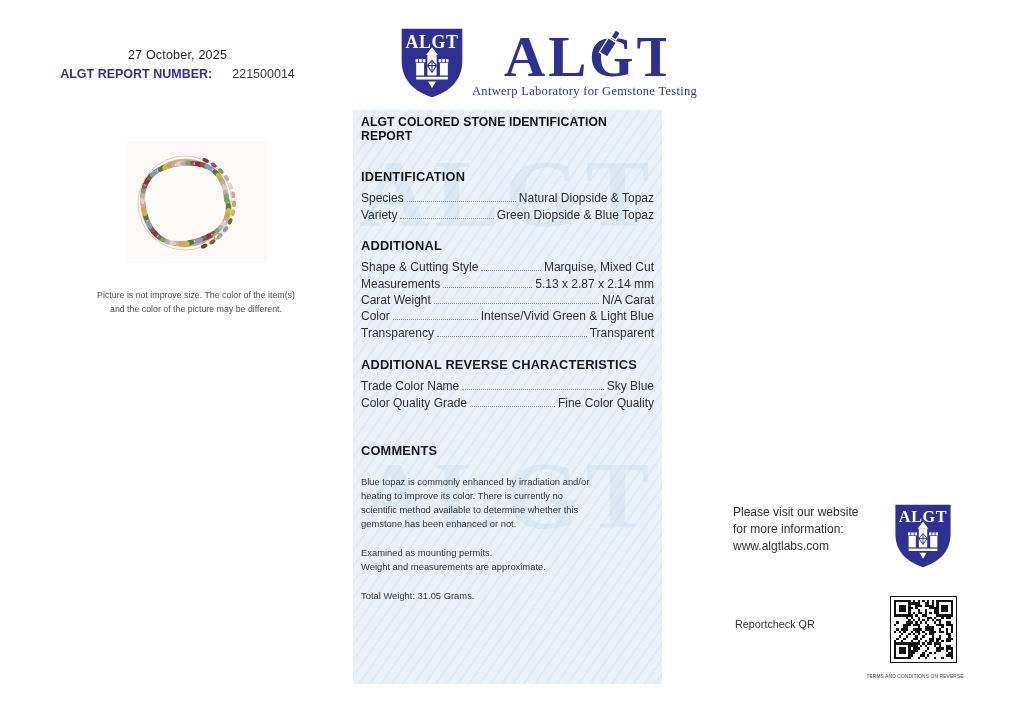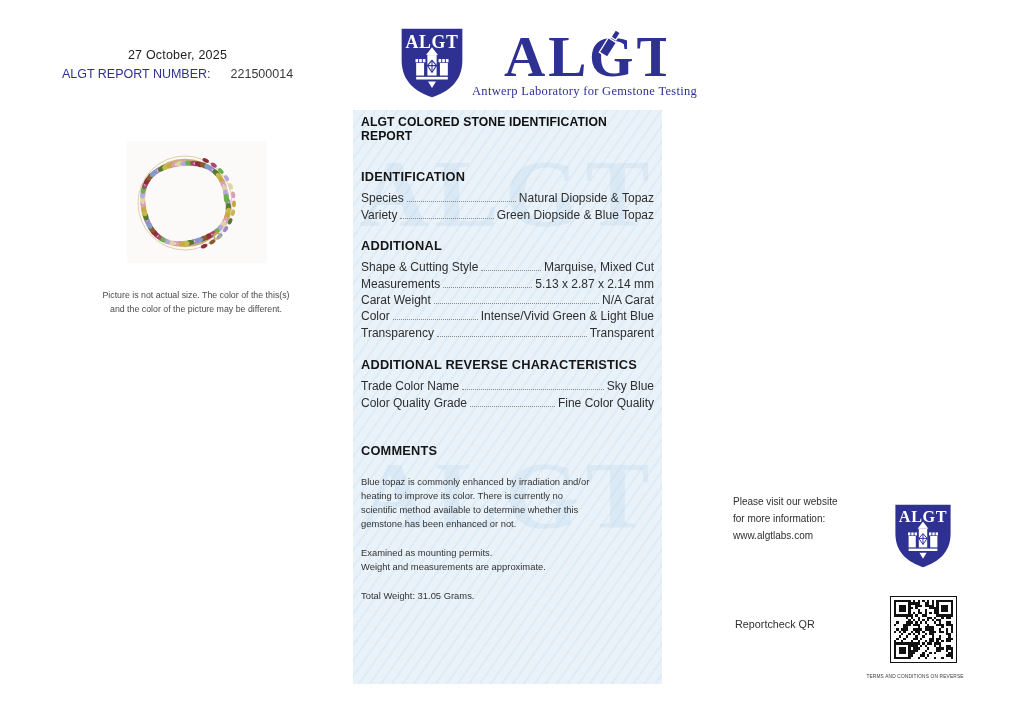--- a/index.html
+++ b/index.html
@@ -4,21 +4,21 @@
 <style>
   * { margin:0; padding:0; box-sizing:border-box; }
   html,body { width:1016px; height:718px; background:#ffffff; overflow:hidden;
               font-family:"Liberation Sans", sans-serif; }
   .abs { position:absolute; }
 
   
   .hdr-left { left:55px; top:48px; width:245px; text-align:center; color:#222; }
   .hdr-date { font-size:12.5px; letter-spacing:.2px; }
   .hdr-repno { margin-top:5px; font-size:12.5px; }
-  .hdr-repno .lab { color:#2e3192; font-weight:normal; }
+  .hdr-repno .lab { color:#2e3192; font-weight:bold; }
   .hdr-repno .num { color:#3a3a3a; margin-left:20px; }
 
   .logo-block { left:399px; top:26px; display:flex; align-items:flex-start; }
   .logo-right { margin-left:7px; text-align:center; }
   .tagline { font-family:"Liberation Serif", serif; color:#2e3192; font-size:12.5px;
              margin-top:-8px; letter-spacing:.3px; }
 
   
   .pic-heading { left:127px; top:122px; width:140px; text-align:center;
                  font-size:9.5px; font-weight:bold; color:#1a1a1a; letter-spacing:.2px;margin-top:17px; }
@@ -44,21 +44,21 @@
   .rows { margin-top:5px; }
   .row { display:flex; align-items:flex-end; font-size:12px; color:#2e2e2e;
          height:16.4px; }
   .row .lbl { white-space:nowrap; }
   .row .dots { flex:1; border-bottom:1.4px dotted #8a8a8a; margin:0 3px 3px 3px; }
   .row .val { white-space:nowrap; }
   .comments { margin-top:17px; }
   .cline { font-size:9.4px; color:#333; line-height:14.3px; min-height:14.3px; }
 
   
-  .website { left:733px; top:493px; width:160px; font-size:10px; color:#2f2f2f;
+  .website { left:733px; top:504px; width:160px; font-size:12px; color:#2f2f2f;
              line-height:17px; }
   .shield-footer { left:893px; top:502px; }
   .reportcheck { left:735px; top:618px; font-size:10.8px; color:#2f2f2f; }
   .qr-wrap { left:890px; top:596px; width:67px; height:67px; background:#fff;
              border:1px solid #111; padding:3px; }
   .terms { left:853px; top:674px; width:124px; text-align:center; font-size:6px;
            color:#3a3a3a; transform:scale(.8); transform-origin:center top;
            letter-spacing:.2px; white-space:nowrap; }
 </style>
 </head>
@@ -193,21 +193,21 @@
       <ellipse cx="103.10473781916957" cy="80.30575336972248" rx="3.4" ry="2" fill="#557a2f" transform="rotate(113 103.10473781916957 80.30575336972248)"></ellipse>
       <ellipse cx="98.62284105519704" cy="88.19818752760449" rx="3.4" ry="2" fill="#9b8bc4" transform="rotate(124 98.62284105519704 88.19818752760449)"></ellipse>
       <ellipse cx="92.64823227814082" cy="95.12795269858975" rx="3.4" ry="2" fill="#7a9fd4" transform="rotate(135 92.64823227814082 95.12795269858975)"></ellipse>
       <ellipse cx="85.4004522700666" cy="100.8404102742037" rx="3.4" ry="2" fill="#8a5a2b" transform="rotate(146 85.4004522700666 100.8404102742037)"></ellipse>
       <ellipse cx="77.14582529597442" cy="105.12565238424682" rx="3.4" ry="2" fill="#8c2f39" transform="rotate(157 77.14582529597442 105.12565238424682)"></ellipse>
       <circle cx="90" cy="95" r="3" fill="none" stroke="#c9a66b" stroke-width="1.6"></circle>
     </svg>
 </div>
 
 <div class="abs pic-disclaimer">
-  <div>Picture is not actual size. The color of the this(s)</div>
+  <div>Picture is not improve size. The color of the item(s)</div>
   <div>and the color of the picture may be different.</div>
 </div>
 
 <div class="abs panel">
   <div class="stripes"></div>
   <div class="wm" style="top:28px;">ALGT</div>
   <div class="wm" style="top:330px;">ALGT</div>
 
   <div class="panel-inner">
     <div class="report-title">ALGT COLORED STONE IDENTIFICATION REPORT</div>

